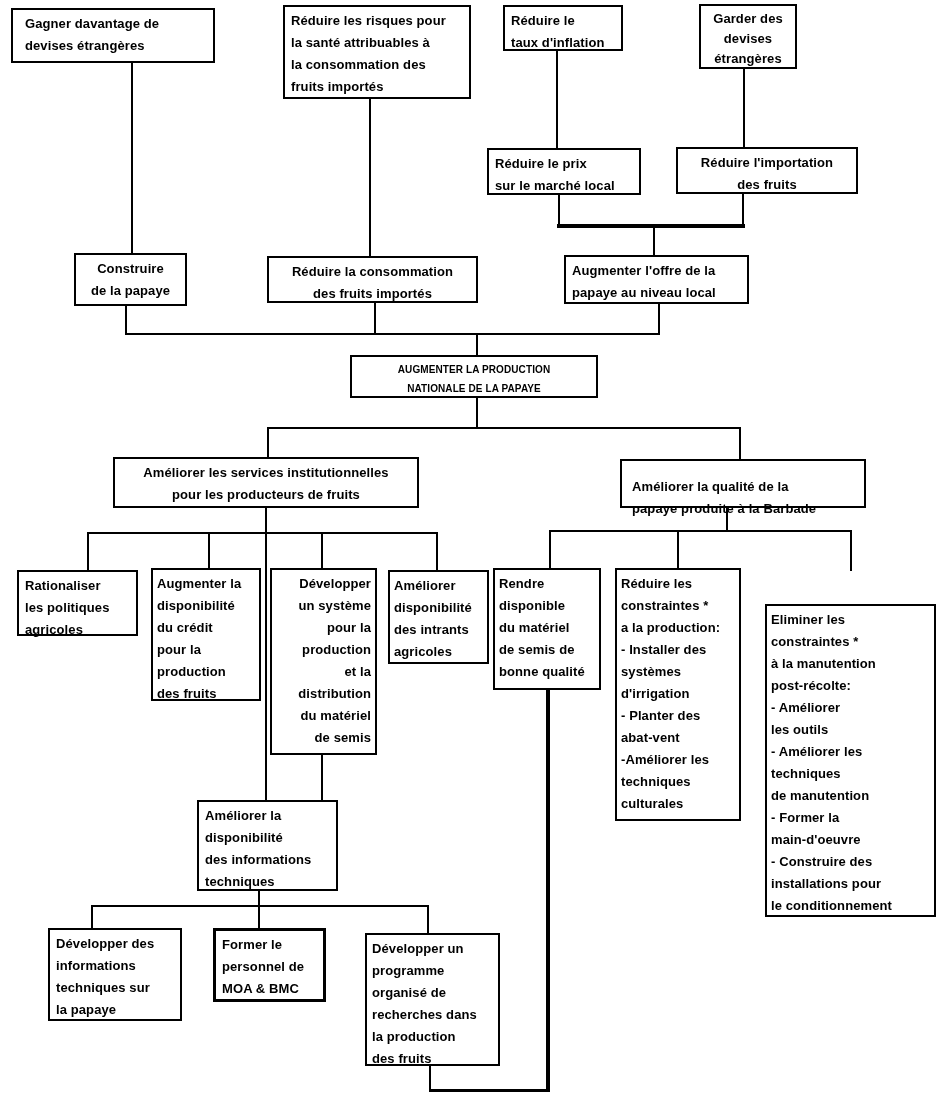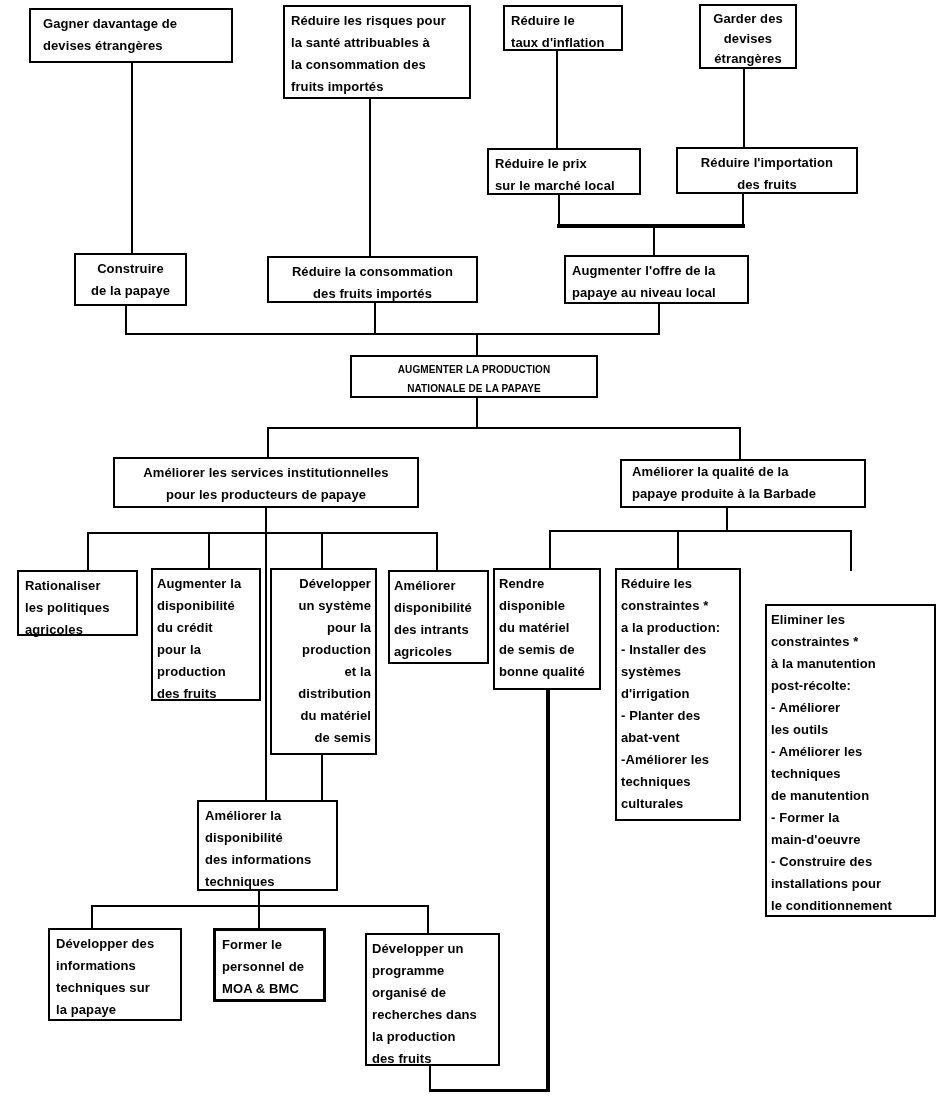--- a/index.html
+++ b/index.html
@@ -67,21 +67,21 @@
       <line x1="259" y1="889" x2="259" y2="906" stroke="#000000" stroke-width="2"></line>
       <line x1="91" y1="906" x2="429" y2="906" stroke="#000000" stroke-width="2"></line>
       <line x1="92" y1="906" x2="92" y2="929" stroke="#000000" stroke-width="2"></line>
       <line x1="259" y1="906" x2="259" y2="929" stroke="#000000" stroke-width="2"></line>
       <line x1="428" y1="906" x2="428" y2="934" stroke="#000000" stroke-width="2"></line>
       <line x1="548" y1="688" x2="548" y2="1091" stroke="#000000" stroke-width="4"></line>
       <line x1="430" y1="1064" x2="430" y2="1090" stroke="#000000" stroke-width="2"></line>
       <line x1="429" y1="1090" x2="550" y2="1090" stroke="#000000" stroke-width="3"></line>
     </svg>
 
-<div class="node" style="left: 29px; top: 8px; width: 204px; height: 55px; text-align: left; border-color: rgb(0, 0, 0); padding: 3px 10px 3px 12px;">Gagner davantage de
+<div class="node" style="left: 11px; top: 8px; width: 204px; height: 55px; text-align: left; border-color: rgb(0, 0, 0); padding: 3px 10px 3px 12px;">Gagner davantage de
 devises étrangères</div>
     <div class="node" style="left: 283px; top: 5px; width: 188px; height: 94px; text-align: left; border-color: rgb(0, 0, 0);">Réduire les risques pour
 la santé attribuables à
 la consommation des
 fruits importés</div>
     <div class="node" style="left: 503px; top: 5px; width: 120px; height: 46px; text-align: left; border-color: rgb(0, 0, 0);">Réduire le
 taux d'inflation</div>
     <div class="node" style="left: 699px; top: 4px; width: 98px; height: 65px; text-align: center; border-color: rgb(0, 0, 0); line-height: 20px;">Garder des
 devises
 étrangères</div>
@@ -91,22 +91,22 @@
 des fruits</div>
     <div class="node" style="left: 74px; top: 253px; width: 113px; height: 53px; text-align: center; border-color: rgb(0, 0, 0);">Construire
 de la papaye</div>
     <div class="node" style="left: 267px; top: 256px; width: 211px; height: 47px; text-align: center; border-color: rgb(0, 0, 0);">Réduire la consommation
 des fruits importés</div>
     <div class="node" style="left: 564px; top: 255px; width: 185px; height: 49px; text-align: left; border-color: rgb(0, 0, 0);">Augmenter l'offre de la
 papaye au niveau local</div>
     <div class="node" style="left: 350px; top: 355px; width: 248px; height: 43px; text-align: center; border-color: rgb(0, 0, 0); line-height: 19px; font-size: 10px;">AUGMENTER LA PRODUCTION
 NATIONALE DE LA PAPAYE</div>
     <div class="node" style="left: 113px; top: 457px; width: 306px; height: 51px; text-align: center; border-color: rgb(0, 0, 0); padding: 3px 2px;">Améliorer les services institutionnelles
-pour les producteurs de papaye</div>
-    <div class="node" style="left: 620px; top: 459px; width: 246px; height: 49px; text-align: left; border-color: rgb(0, 0, 0); padding: 0 6px 3px 10px;">Améliorer la qualité de la
+pour les producteurs de fruits</div>
+    <div class="node" style="left: 620px; top: 459px; width: 246px; height: 49px; text-align: left; border-color: rgb(0, 0, 0); padding: 15px 6px 3px 10px;">Améliorer la qualité de la
 papaye produite à la Barbade</div>
     <div class="node" style="left: 17px; top: 570px; width: 121px; height: 66px; text-align: left; border-color: rgb(0, 0, 0);">Rationaliser
 les politiques
 agricoles</div>
     <div class="node" style="left: 151px; top: 568px; width: 110px; height: 133px; text-align: left; border-color: rgb(0, 0, 0); padding: 3px 4px;">Augmenter la
 disponibilité
 du crédit
 pour la
 production
 des fruits</div>

